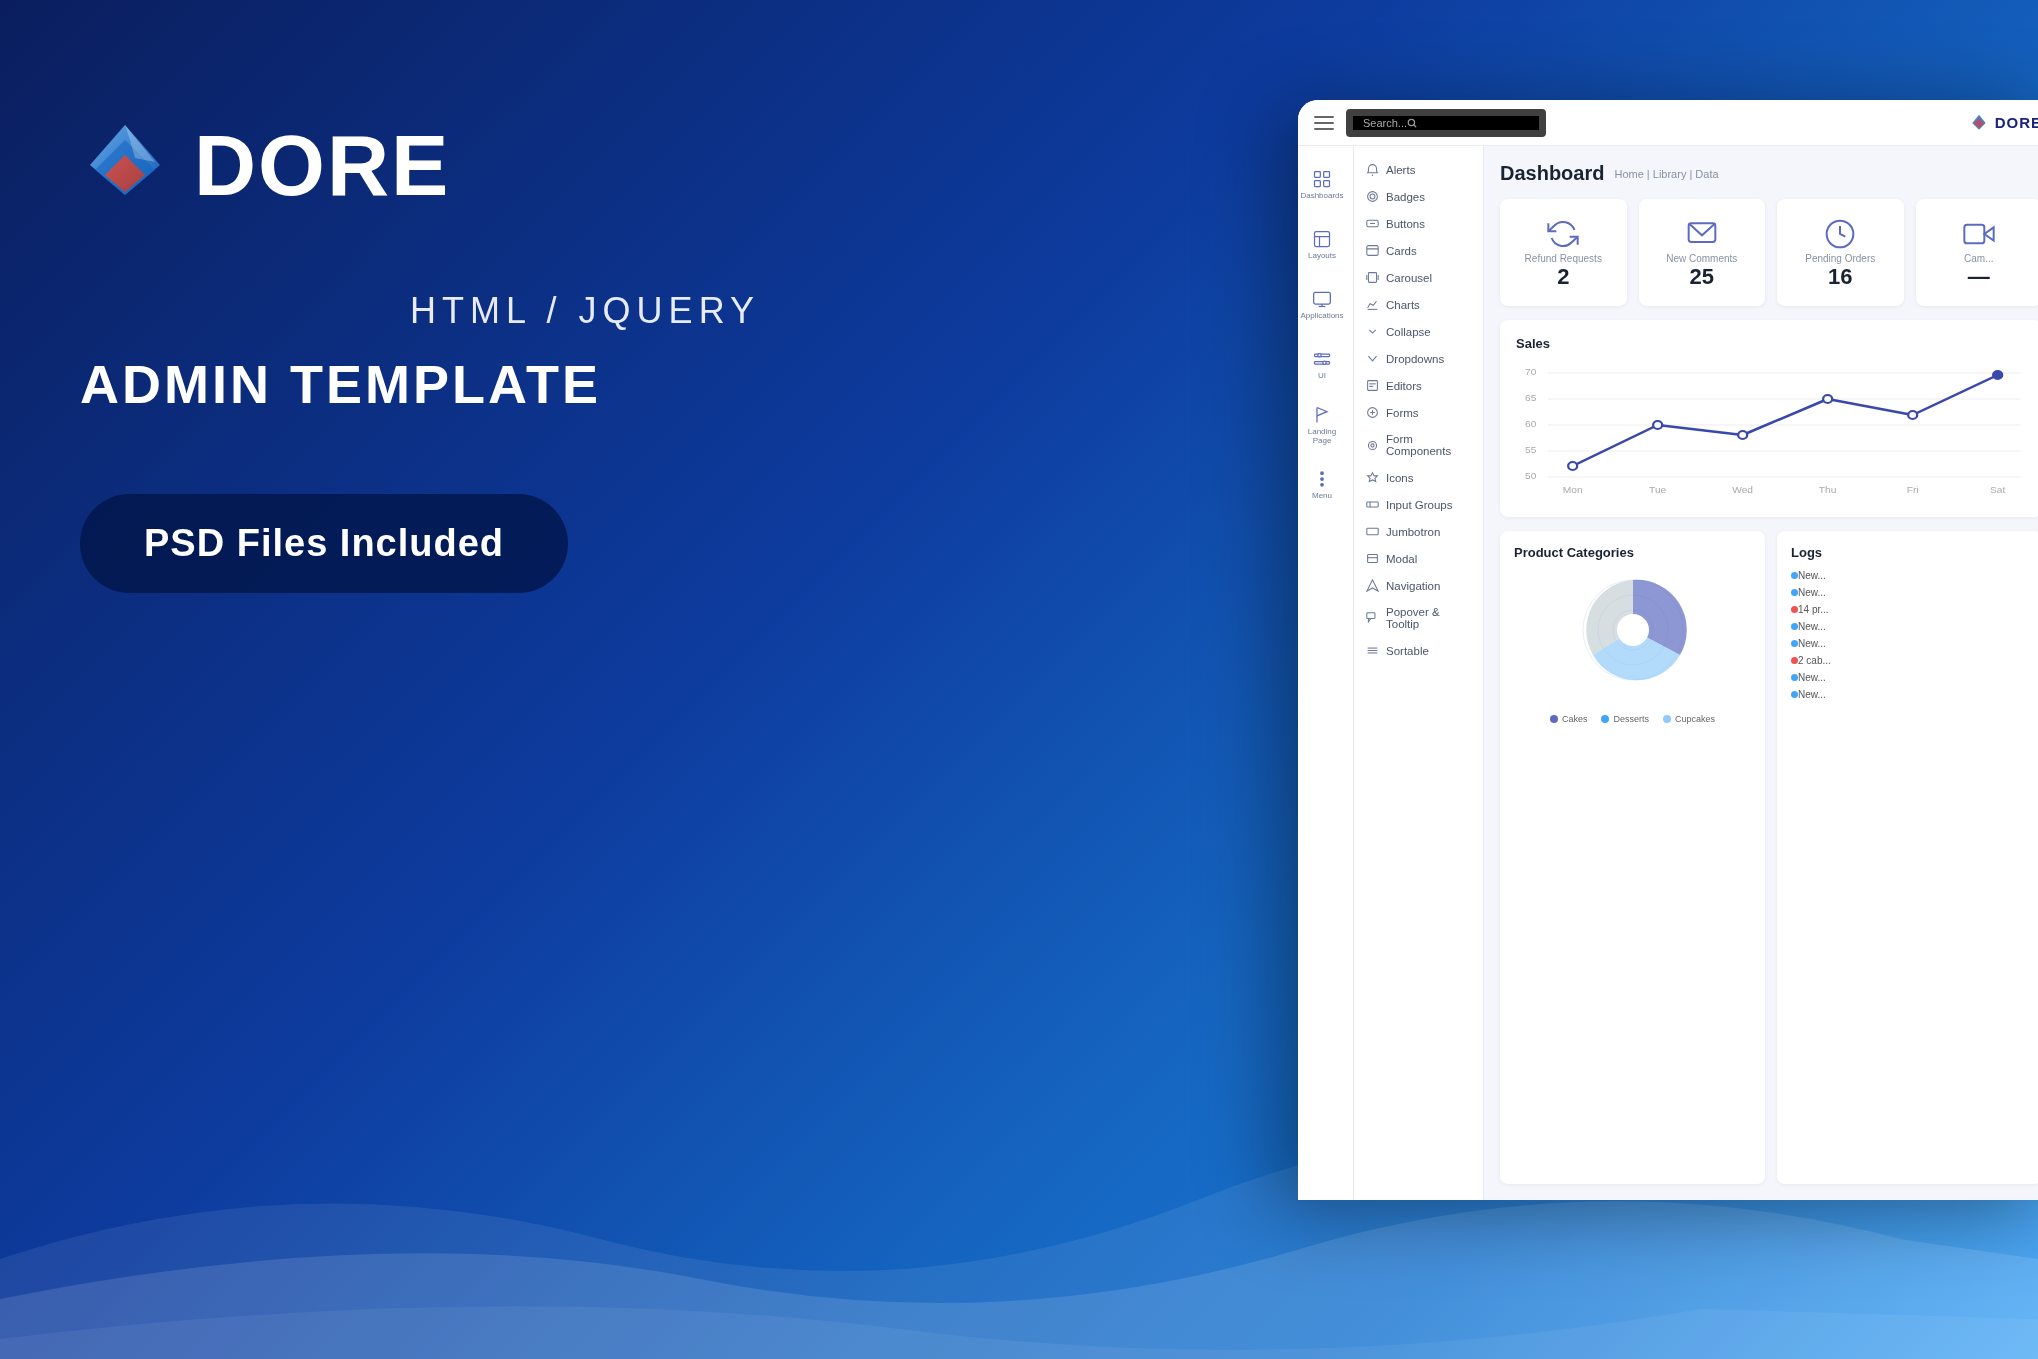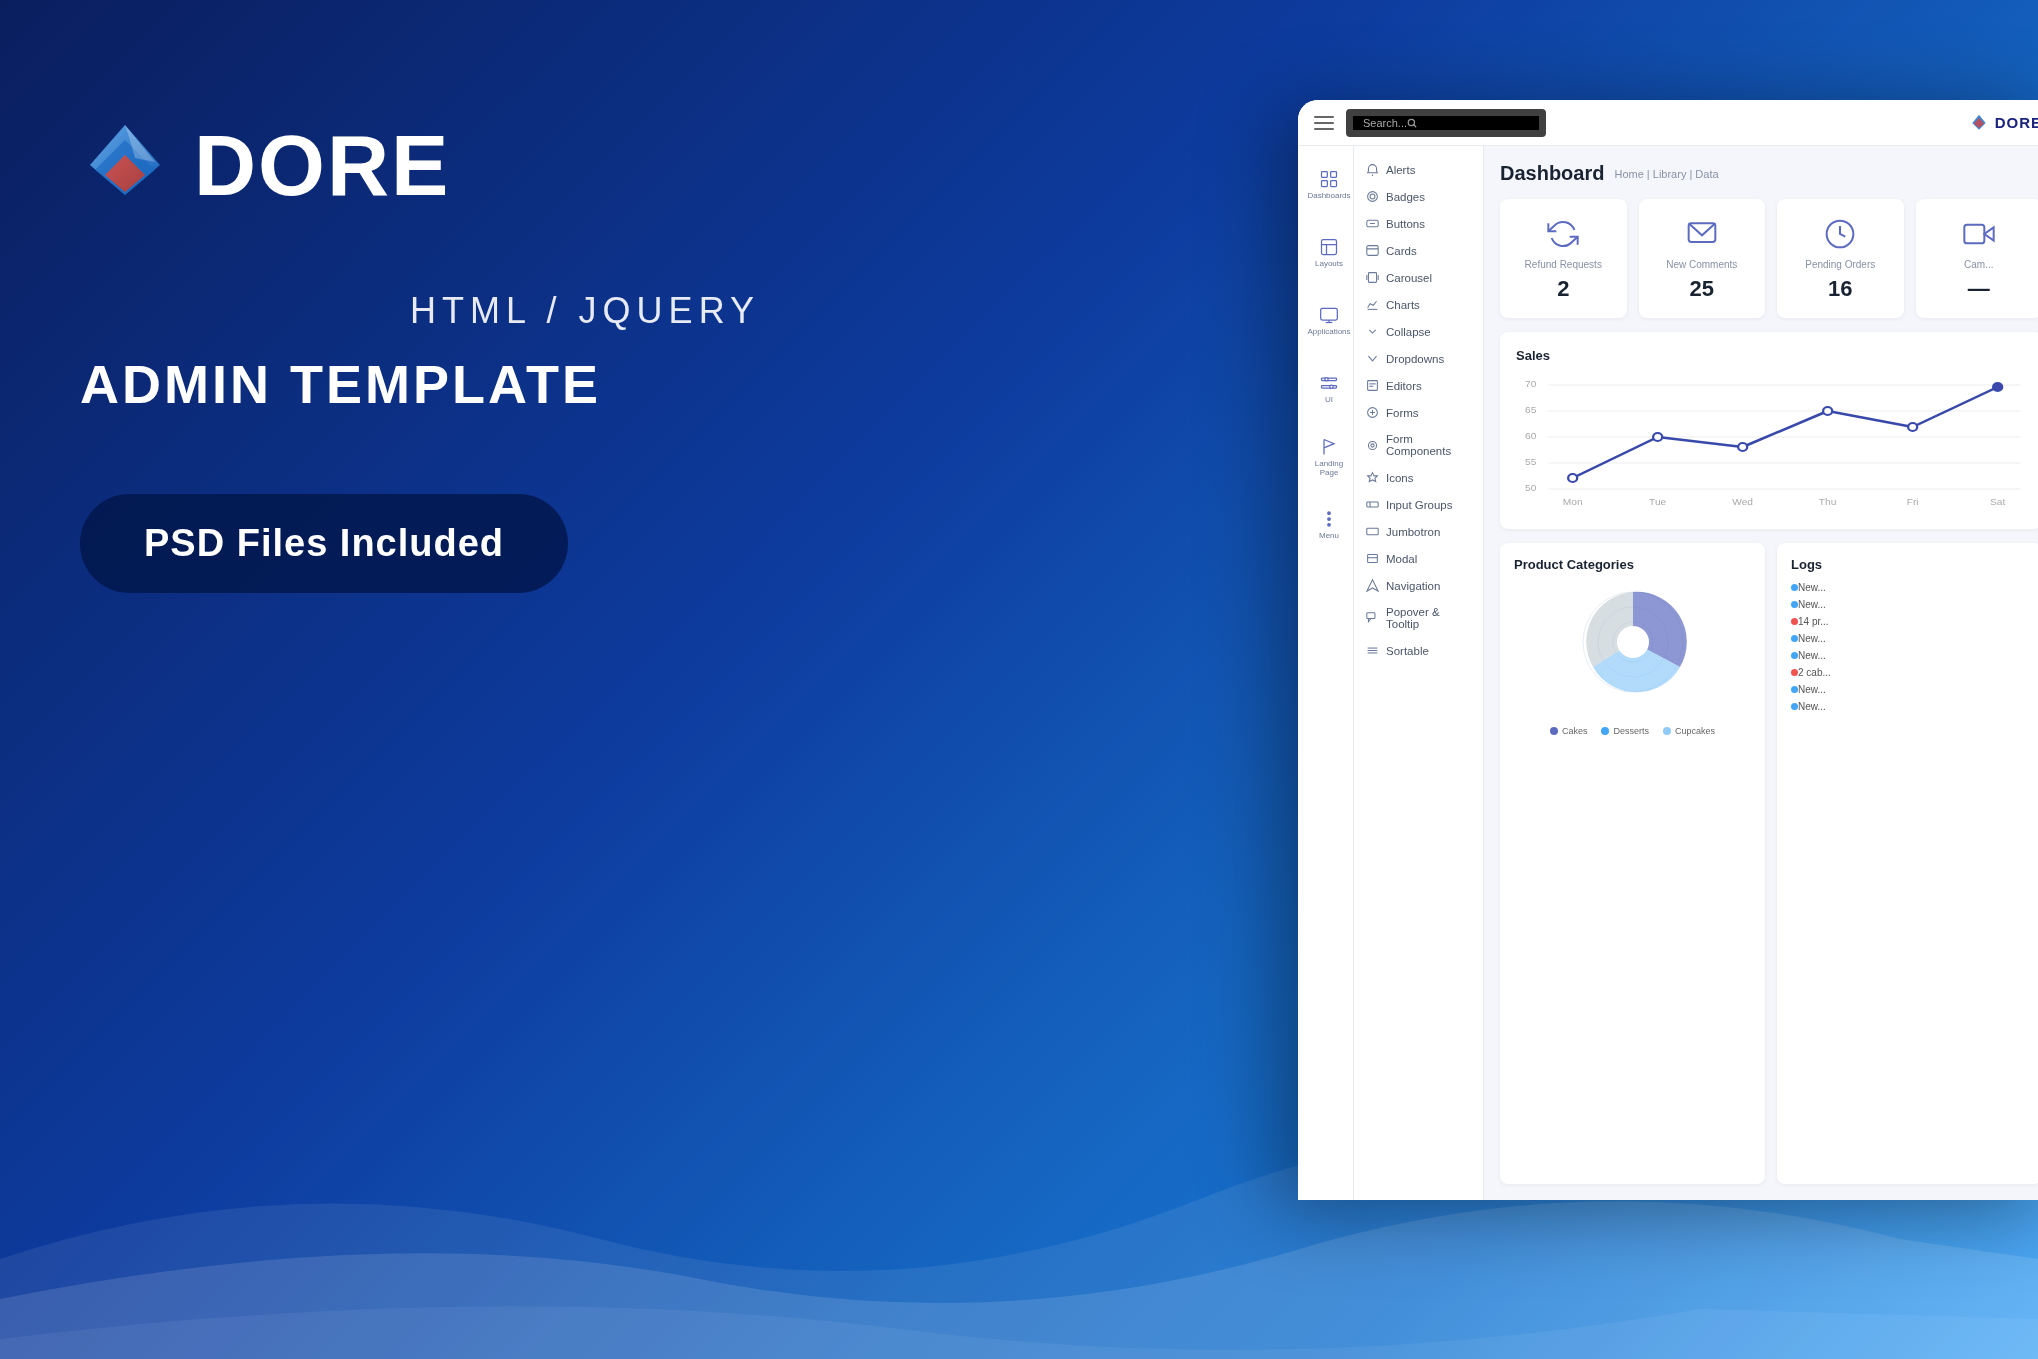--- a/index.html
+++ b/index.html
@@ -180,23 +180,23 @@
       overflow: hidden;
     }
 
     
     .sidebar {
       width: 56px;
       background: white;
       border-right: 1px solid #e8ecf0;
       display: flex;
       flex-direction: column;
-      align-items: flex-end;
+      align-items: flex-start;
       padding-top: 12px;
-      gap: 14px;
+      gap: 6px;
       flex-shrink: 0;
     }
 
     .sidebar-item {
       width: 48px;
       height: 54px;
       display: flex;
       flex-direction: column;
       align-items: center;
       justify-content: center;
@@ -281,21 +281,20 @@
 
     .stat-card {
       background: white;
       border-radius: 8px;
       padding: 16px 18px;
       flex: 1;
       box-shadow: 0 1px 4px rgba(0,0,0,0.06);
       display: flex;
       flex-direction: column;
       align-items: center;
-      gap: 6px;
     }
 
     .stat-icon {
       width: 38px;
       height: 38px;
       display: flex;
       align-items: center;
       justify-content: center;
     }
 

